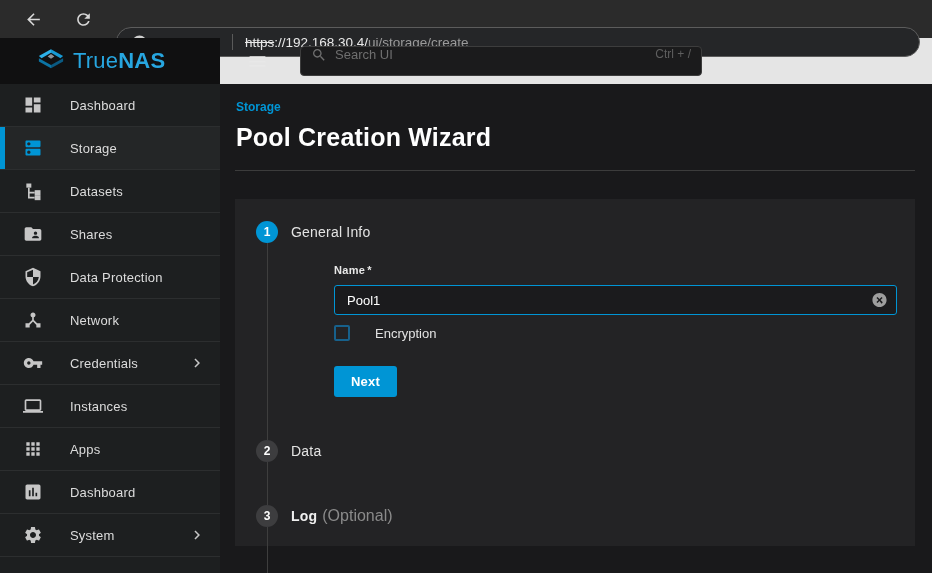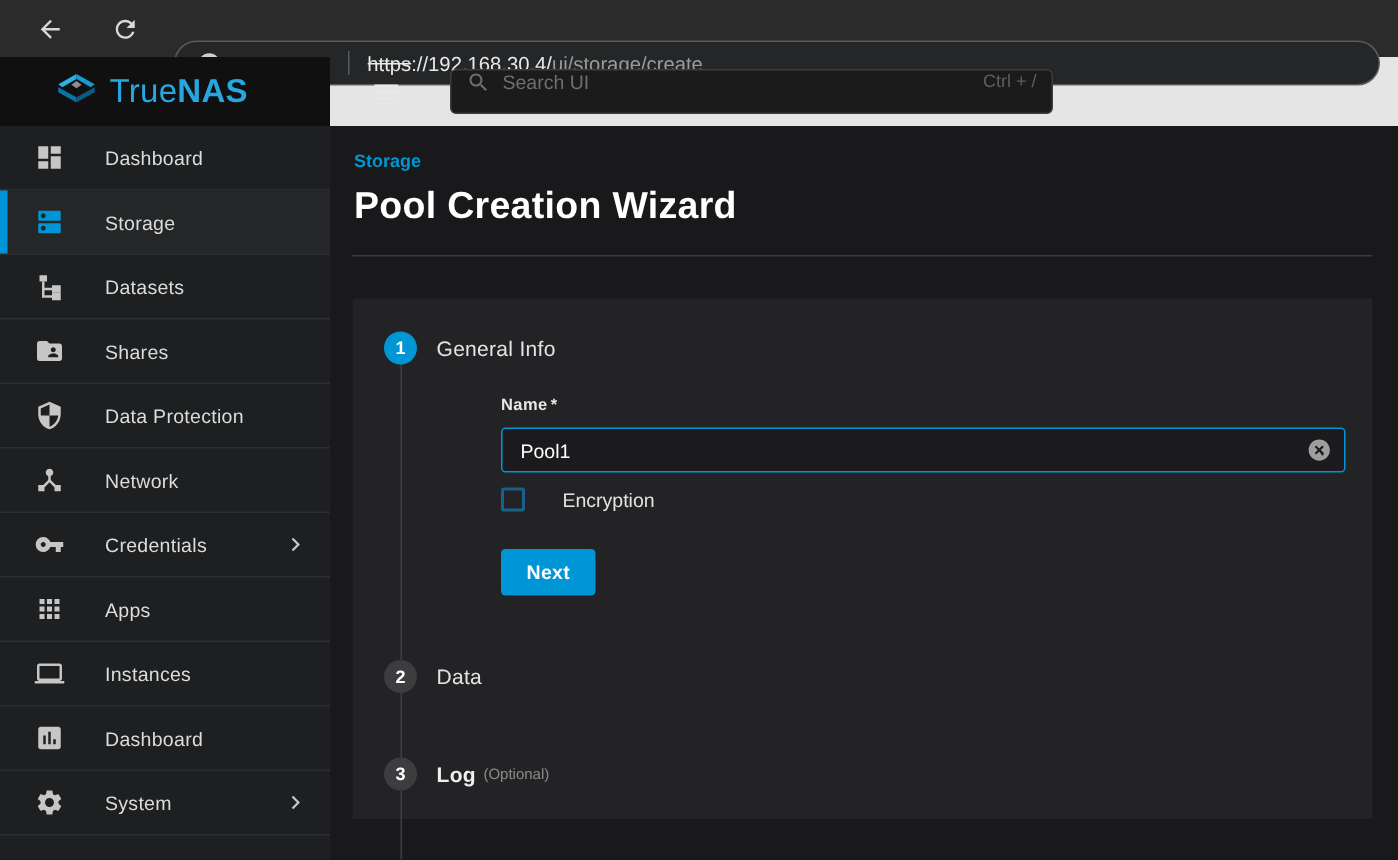--- a/index.html
+++ b/index.html
@@ -56,21 +56,21 @@
   .page-title { color:#ffffff; font-size:25px; font-weight:700; line-height:30px; margin-top:8px; letter-spacing:.2px; }
   .title-divider { height:1px; background:#3c3c3c; margin:18px 17px 0 15px; }
 
   
   .card { margin:28px 17px 0 15px; background:#232325; height:347px; padding:22px 18px 0 21px; }
   .step-header { display:flex; align-items:center; height:22px; cursor:pointer; }
   .step-circle { width:22px; height:22px; border-radius:50%; background:#3d3d3f; color:#fff; font-size:12px; font-weight:700; display:flex; align-items:center; justify-content:center; flex:0 0 auto; }
   .step-circle.active { background:#0095d5; }
   .step-label { font-size:14px; color:#e3e3e3; margin-left:13px; letter-spacing:.2px; }
   .step-label.bold { font-weight:700; color:#efefef; }
-  .step-suffix { font-size:10px; color:#8a8a8a; margin-left:5px; }
+  .step-suffix { font-size:16px; color:#8a8a8a; margin-left:5px; }
   .step-body { margin-left:11px; border-left:1px solid #3e3e3e; padding-left:21px; }
   .step-body.spacer2 { height:43px; }
   .step-body.spacer3 { height:60px; }
   .step-content { padding-top:21px; padding-bottom:43px;margin-left:45px; }
 
   .field-label { font-size:11px; font-weight:700; color:#e8e8e8; letter-spacing:.3px; }
   .field-label .req { color:#e8e8e8; margin-left:2px; }
   .name-wrap { position:relative; margin-top:9px; }
   .name-input { width:100%; height:30px; background:#1b1b1d; border:1px solid #0095d5; border-radius:3px; color:#fff; font-size:13px; padding:0 34px 0 12px; outline:none; font-family:"Liberation Sans",sans-serif; caret-color:#fff; }
   .clear-btn { position:absolute; right:9px; top:50%; transform:translateY(-50%); width:17px; height:17px; border:none; background:transparent; padding:0; cursor:pointer; display:flex; }
@@ -187,30 +187,30 @@
             <path d="M12.65 10C11.83 7.67 9.61 6 7 6c-3.31 0-6 2.69-6 6s2.69 6 6 6c2.61 0 4.83-1.67 5.65-4H17v4h4v-4h2v-4H12.65zM7 14c-1.1 0-2-.9-2-2s.9-2 2-2 2 .9 2 2-.9 2-2 2z"></path>
           </svg></span>
       <span class="nav-label">Credentials</span>
       <span class="nav-chevron"><svg viewBox="0 0 24 24">
             <path d="M10 6L8.59 7.41 13.17 12l-4.58 4.59L10 18l6-6z"></path>
           </svg></span>
     </div>
 
     <div class="nav-item">
       <span class="nav-icon"><svg viewBox="0 0 24 24">
+            <path d="M20 18c1.1 0 2-.9 2-2V6c0-1.1-.9-2-2-2H4c-1.1 0-2 .9-2 2v10c0 1.1.9 2 2 2H0v2h24v-2h-4zM4 6h16v10H4V6z"></path>
+          </svg></span>
+      <span class="nav-label">Instances</span>
+    </div>
+
+    <div class="nav-item">
+      <span class="nav-icon"><svg viewBox="0 0 24 24">
             <path d="M4 8h4V4H4v4zm6 12h4v-4h-4v4zm-6 0h4v-4H4v4zm0-6h4v-4H4v4zm6 0h4v-4h-4v4zm6-10v4h4V4h-4zm-6 4h4V4h-4v4zm6 6h4v-4h-4v4zm0 6h4v-4h-4v4z"></path>
           </svg></span>
       <span class="nav-label">Apps</span>
-    </div>
-
-    <div class="nav-item">
-      <span class="nav-icon"><svg viewBox="0 0 24 24">
-            <path d="M20 18c1.1 0 2-.9 2-2V6c0-1.1-.9-2-2-2H4c-1.1 0-2 .9-2 2v10c0 1.1.9 2 2 2H0v2h24v-2h-4zM4 6h16v10H4V6z"></path>
-          </svg></span>
-      <span class="nav-label">Instances</span>
     </div>
 
     <div class="nav-item">
       <span class="nav-icon"><svg viewBox="0 0 24 24">
             <path d="M19 3H5c-1.1 0-2 .9-2 2v14c0 1.1.9 2 2 2h14c1.1 0 2-.9 2-2V5c0-1.1-.9-2-2-2zM9 17H7v-7h2v7zm4 0h-2V7h2v10zm4 0h-2v-4h2v4z"></path>
           </svg></span>
       <span class="nav-label">Dashboard</span>
     </div>
 
     <div class="nav-item">

